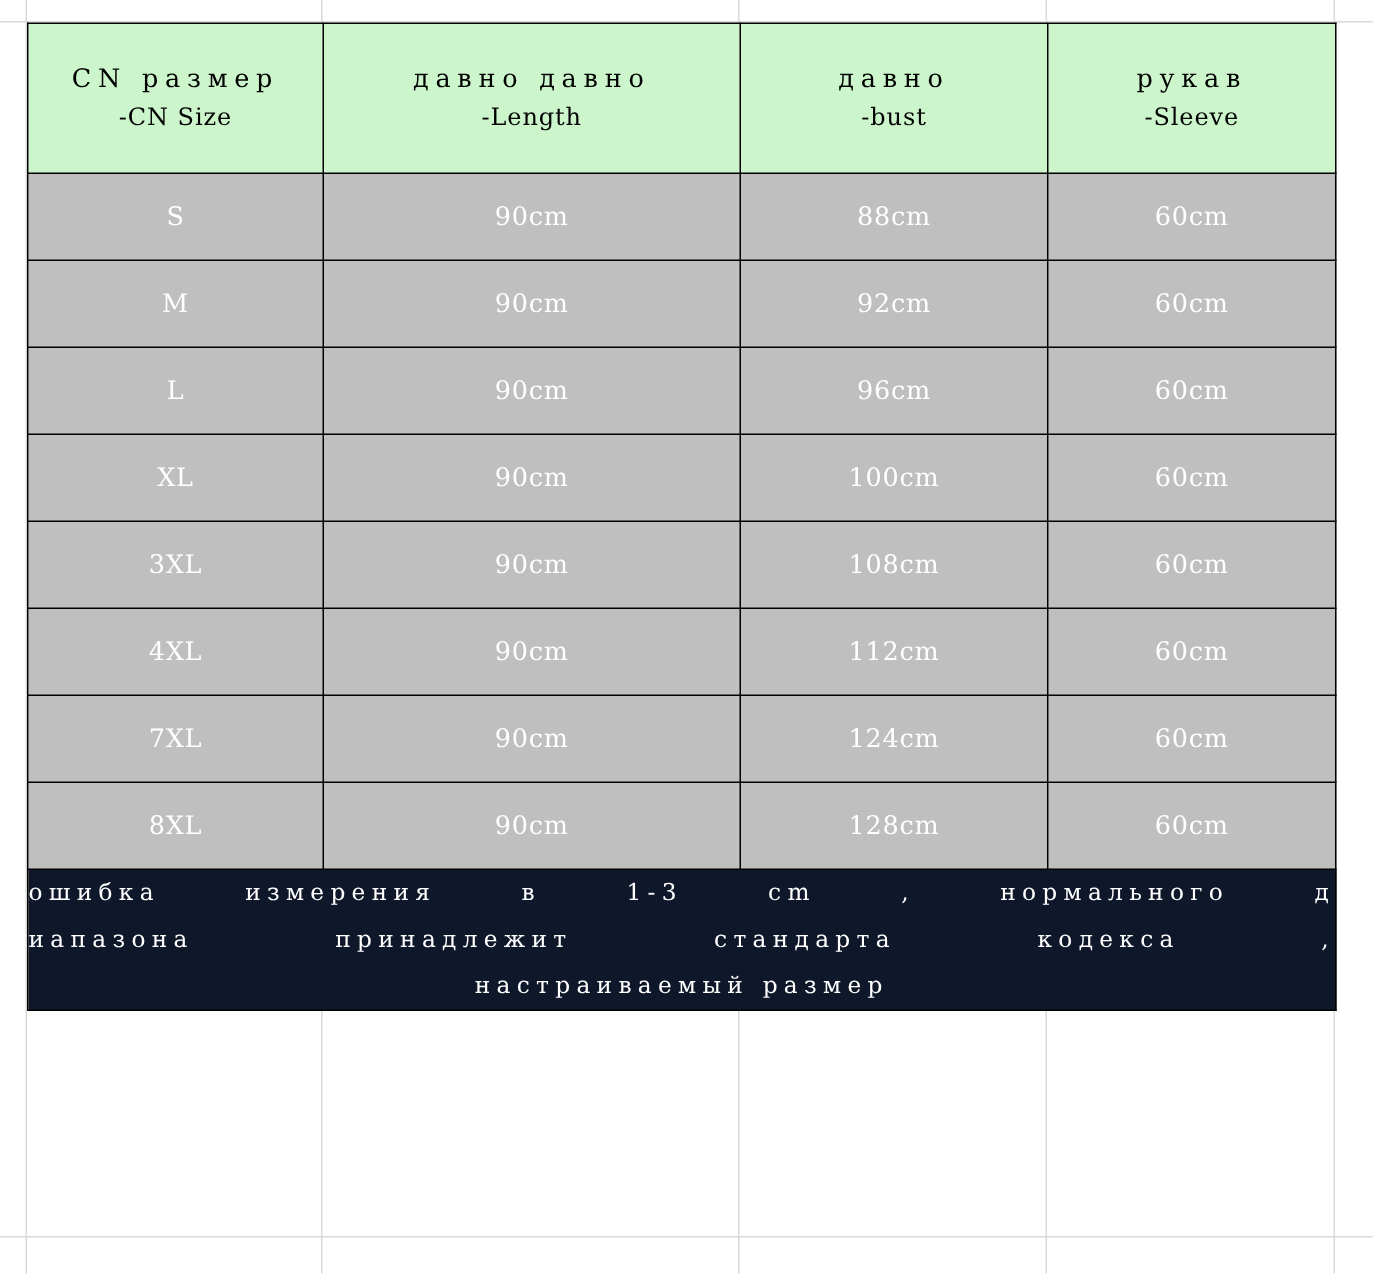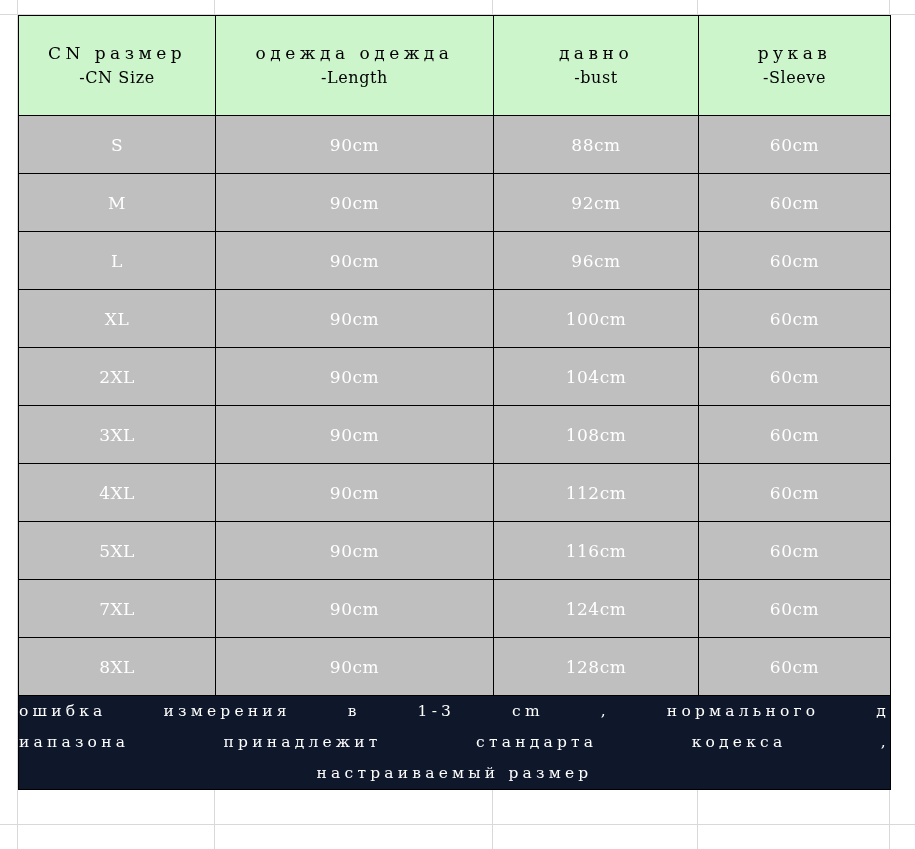--- a/index.html
+++ b/index.html
@@ -135,21 +135,21 @@
         <col class="c3">
         <col class="c4">
     </colgroup>
     <thead>
       <tr>
         <th>
           <span class="hdr-ru">CN размер</span>
           <span class="hdr-en">-CN Size</span>
         </th>
         <th>
-          <span class="hdr-ru">одежда одежда</span>
+          <span class="hdr-ru">давно давно</span>
           <span class="hdr-en">-Length</span>
         </th>
         <th>
           <span class="hdr-ru">давно</span>
           <span class="hdr-en">-bust</span>
         </th>
         <th>
           <span class="hdr-ru">рукав</span>
           <span class="hdr-en">-Sleeve</span>
         </th>
@@ -174,41 +174,29 @@
         <td>96cm</td>
         <td>60cm</td>
       </tr>
       <tr>
         <td>XL</td>
         <td>90cm</td>
         <td>100cm</td>
         <td>60cm</td>
       </tr>
       <tr>
-        <td>2XL</td>
-        <td>90cm</td>
-        <td>104cm</td>
-        <td>60cm</td>
-      </tr>
-      <tr>
         <td>3XL</td>
         <td>90cm</td>
         <td>108cm</td>
         <td>60cm</td>
       </tr>
       <tr>
         <td>4XL</td>
         <td>90cm</td>
         <td>112cm</td>
-        <td>60cm</td>
-      </tr>
-      <tr>
-        <td>5XL</td>
-        <td>90cm</td>
-        <td>116cm</td>
         <td>60cm</td>
       </tr>
       <tr>
         <td>7XL</td>
         <td>90cm</td>
         <td>124cm</td>
         <td>60cm</td>
       </tr>
       <tr>
         <td>8XL</td>

